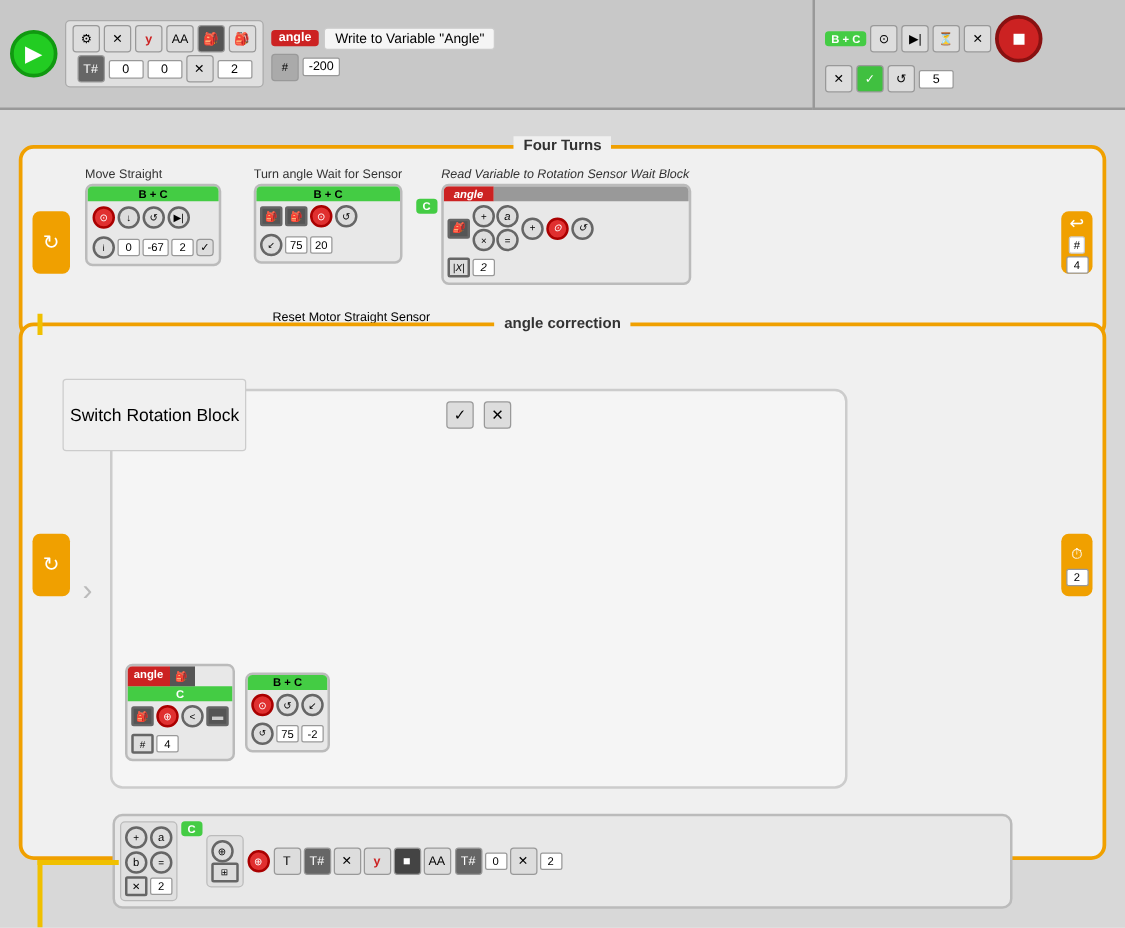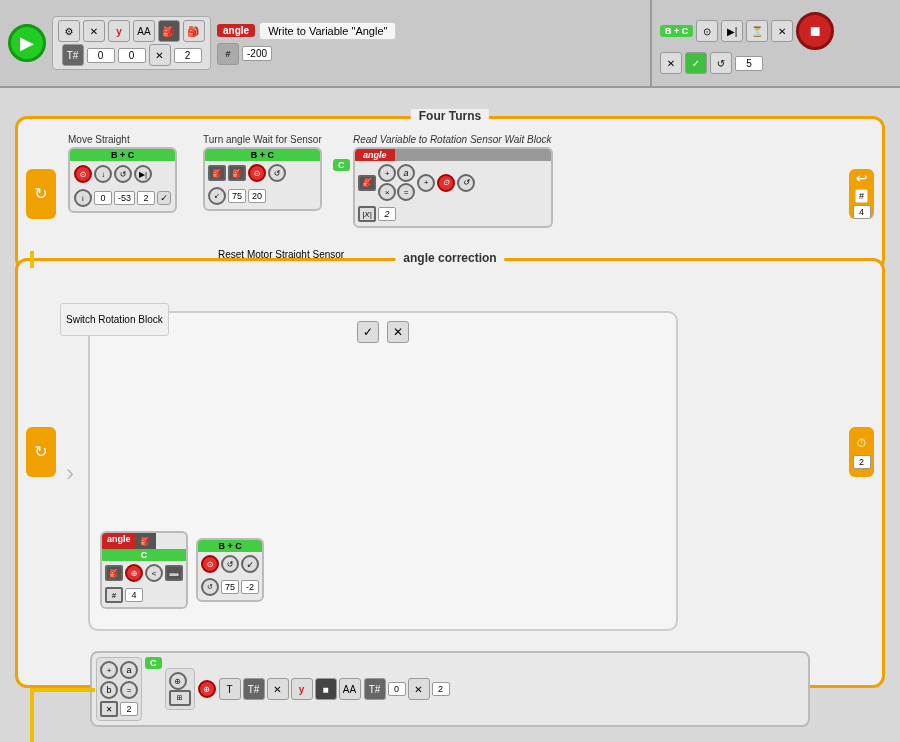--- a/index.html
+++ b/index.html
@@ -260,21 +260,21 @@
         <div style="background:#44cc44;text-align:center;font-size:9px;font-weight:bold;padding:1px 4px;">B + C</div>
         <div style="display:flex;align-items:center;gap:2px;padding:4px;">
           <div class="circ-icon red-bg">⊙</div>
           <div class="circ-icon">↓</div>
           <div class="circ-icon">↺</div>
           <div class="circ-icon">▶|</div>
         </div>
         <div style="display:flex;align-items:center;gap:2px;padding:2px 4px 4px;">
           <div class="circ-icon" style="font-size:7px;">ℹ</div>
           <div class="num-val">0</div>
-          <div class="num-val">-53</div>
+          <div class="num-val">-67</div>
           <div class="num-val">2</div>
           <div class="icon-btn" style="width:14px;height:14px;font-size:9px;">✓</div>
         </div>
       </div>
     </div>
 
     <div style="position:absolute;top:15px;left:185px;">
       <div class="section-label">Turn angle Wait for Sensor</div>
       <div style="background:#e8e8e8;border:2px solid #bbb;border-radius:6px;overflow:hidden;min-width:110px;">
         <div style="background:#44cc44;text-align:center;font-size:9px;font-weight:bold;padding:1px 4px;">B + C</div>
@@ -333,21 +333,21 @@
 
   <div class="angle-correction-container">
     <div class="loop-label">angle correction</div>
 
     <div style="position:absolute;left:8px;top:45%;transform:translateY(-50%);width:30px;height:50px;background:#f0a000;border-radius:6px;display:flex;align-items:center;justify-content:center;color:white;font-size:16px;">↻</div>
 
     <div style="position:absolute;left:48px;top:50%;transform:translateY(-50%);color:#bbb;font-size:24px;">›</div>
 
     <div style="position:absolute;top:50px;left:70px;width:590px;height:320px;background:#f5f5f5;border:2px solid #ccc;border-radius:10px;">
 
-      <div style="position:absolute;top:-10px;left:-40px;font-size:10px;background:#f0f0f0;padding:10px 5px;border-radius:3px;border:1px solid #ccc;margin-left:10px;">Switch Rotation Block</div>
+      <div style="position:absolute;top:-10px;left:-40px;font-size:14px;background:#f0f0f0;padding:20px 5px;border-radius:3px;border:1px solid #ccc;">Switch Rotation Block</div>
 
       <div style="position:absolute;top:8px;left:50%;transform:translateX(-50%);display:flex;gap:8px;">
         <div class="check-btn">✓</div>
         <div class="check-btn">✕</div>
       </div>
 
       <div style="position:absolute;bottom:20px;left:10px;display:flex;align-items:center;gap:4px;">
 
         <div style="background:#e8e8e8;border:2px solid #bbb;border-radius:6px;overflow:hidden;">
           <div style="display:flex;">

